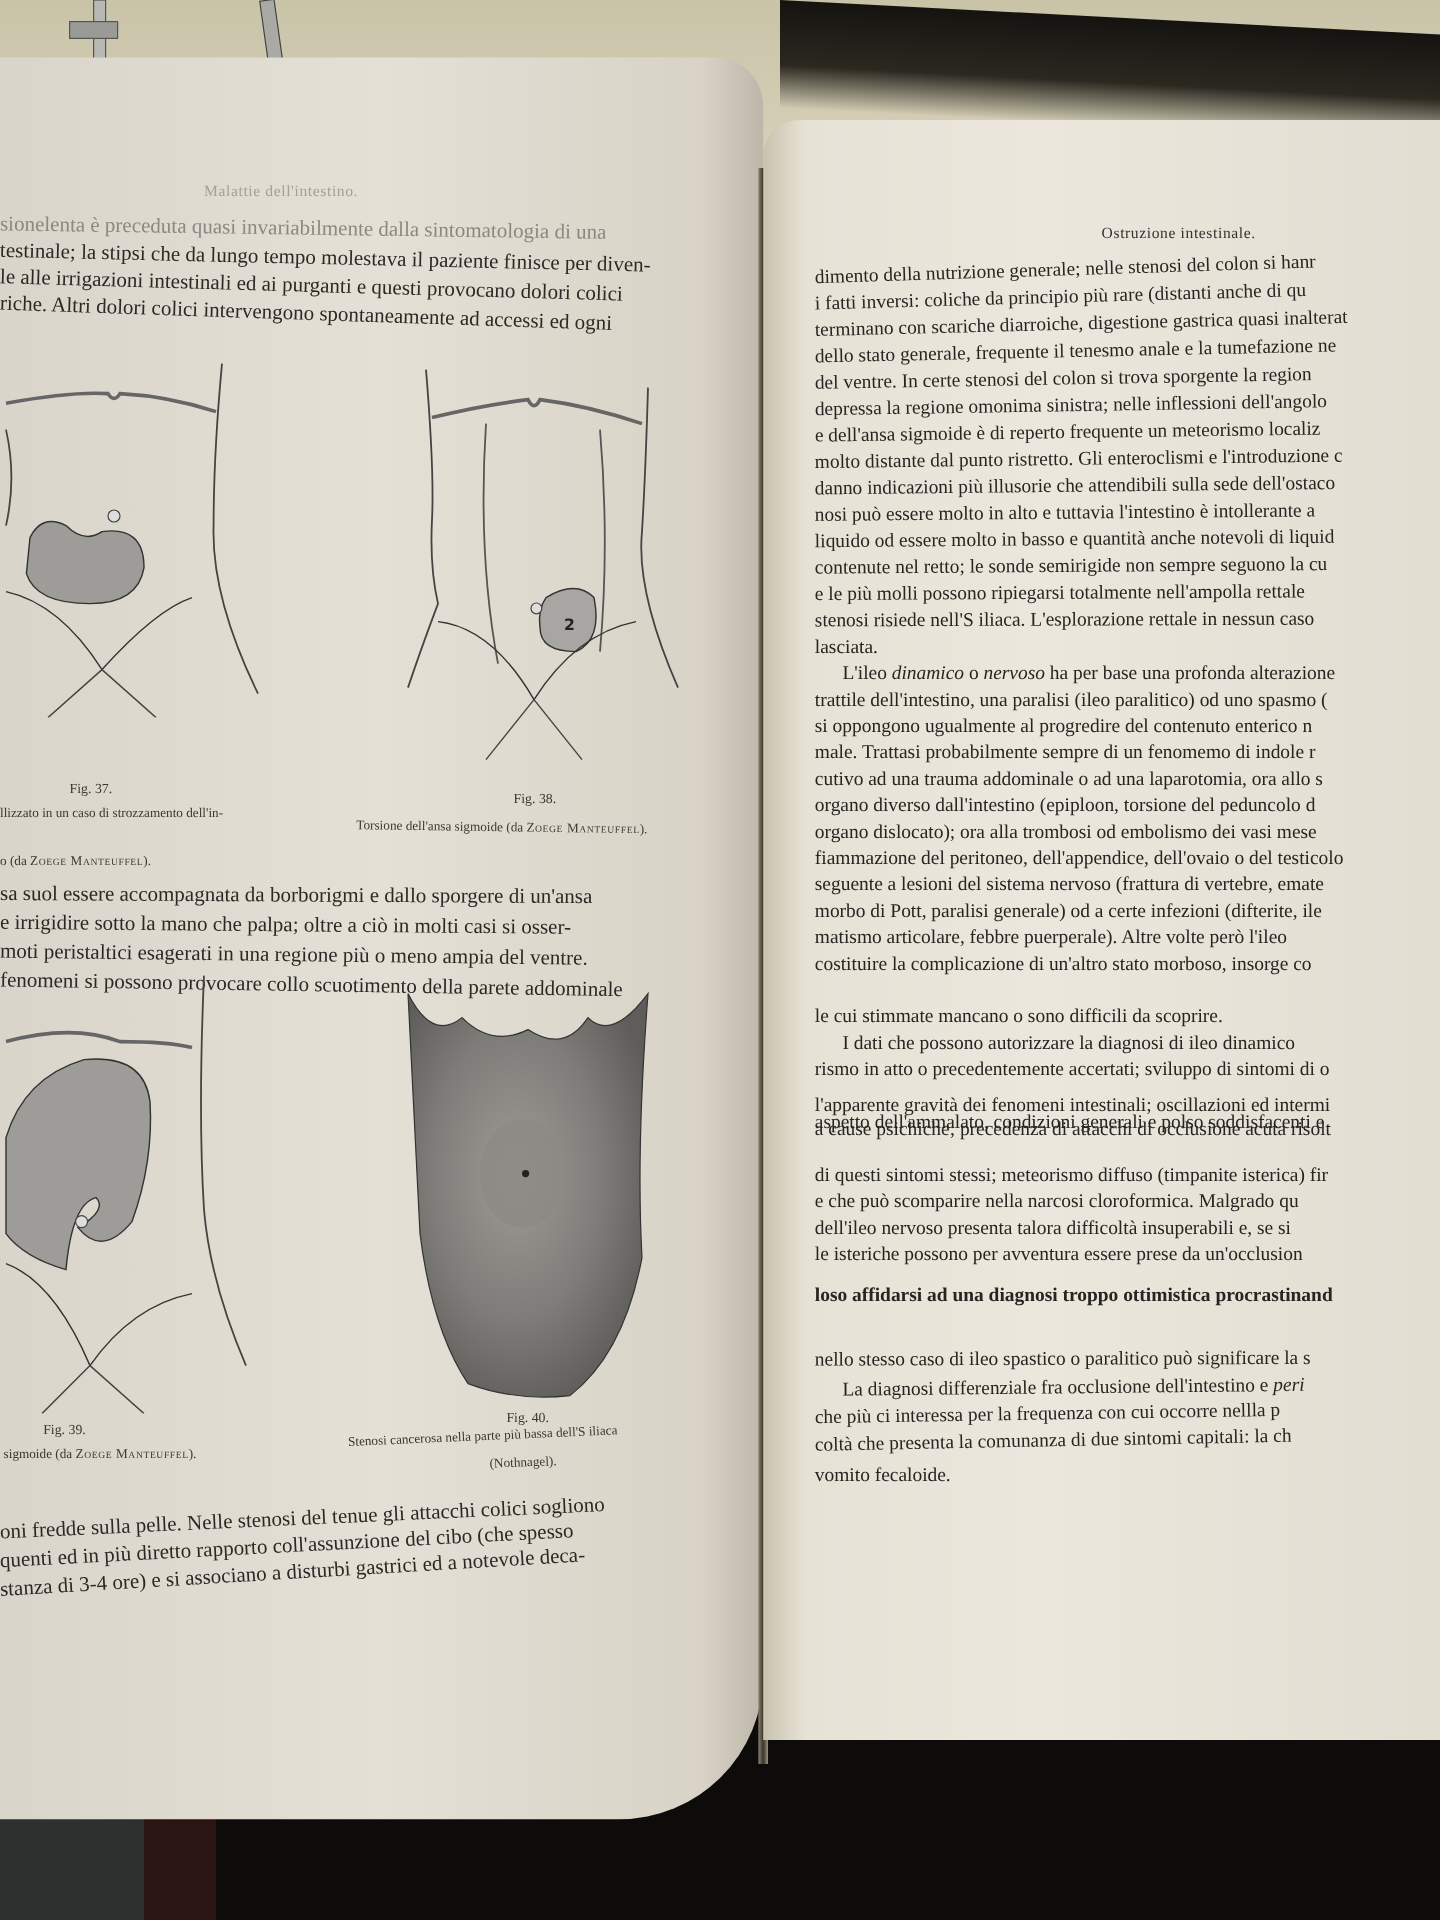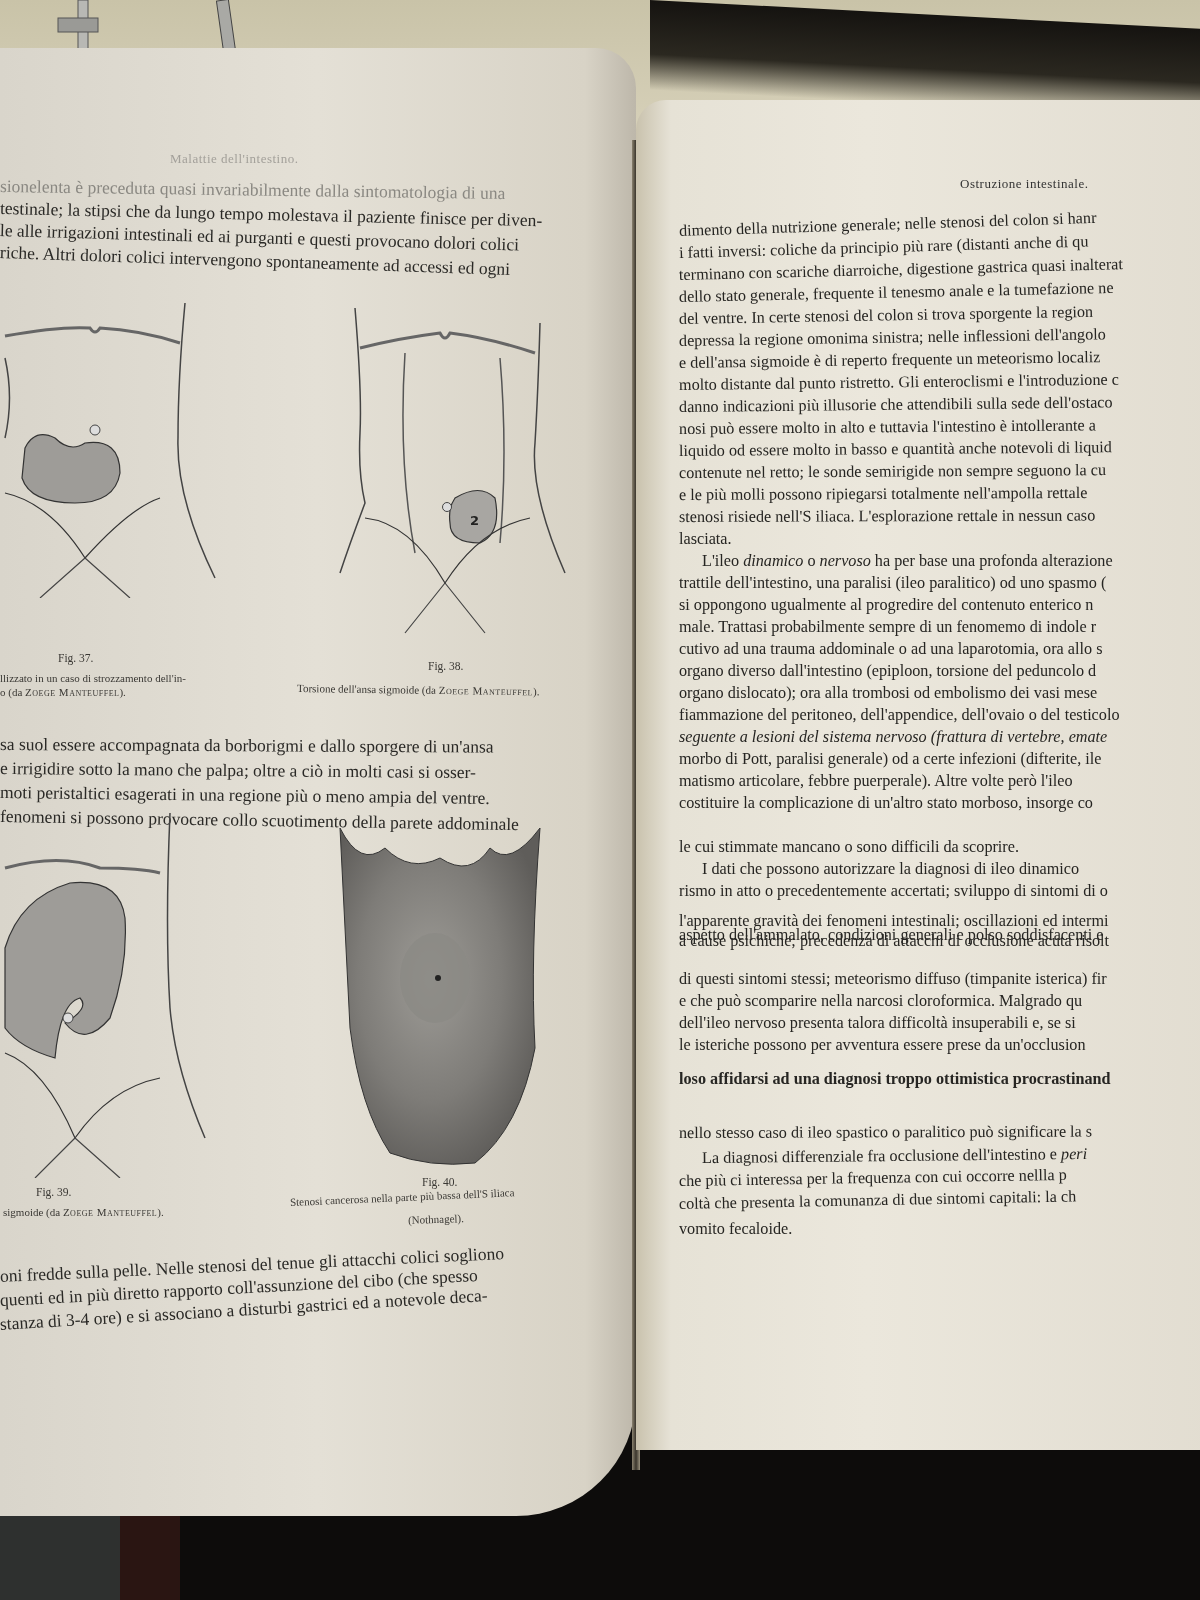--- a/index.html
+++ b/index.html
@@ -46,21 +46,21 @@
   }
   .gutter {
     position:absolute; left:632px; top:140px; width:8px; height:1330px;
     background:linear-gradient(90deg,#8a826f,#3a352c,#9a927e);
   }
 
   .running-head {
     position:absolute; font-size:13px; color:#6c6a64; letter-spacing:0.5px;
   }
   .lp .running-head { left:170px; top:103px; color:#a3a09a; }
-  .rp .running-head { left:282px; top:76px; color:#333;margin-left:42px; }
+  .rp .running-head { left:282px; top:86px; color:#333; }
 
   .line {
     position:absolute; white-space:nowrap; font-size:17.5px; color:#2a2926;
     transform-origin:left center;
   }
   .lp .line { left:0; }
   .rp .line { left:43px; font-size:16.2px; color:#262522; }
   .faded { color:#8a8882; }
 
   .fig { position:absolute; }
@@ -98,21 +98,21 @@
     <path d="M5 38 Q60 28 90 30 Q95 38 100 30 Q140 32 180 45" stroke="#666" stroke-width="3" fill="none"></path>
     <path d="M185 5 Q178 80 178 140 Q176 200 215 280" stroke="#444" stroke-width="1.5" fill="none"></path>
     <path d="M5 60 Q14 100 5 140" stroke="#444" stroke-width="1.5" fill="none"></path>
     <path d="M25 150 Q35 130 55 140 Q70 155 85 145 Q120 140 120 175 Q115 205 75 205 Q30 205 22 180 Z" fill="#9e9c98" stroke="#333" stroke-width="1.2"></path>
     <circle cx="95" cy="132" r="5" fill="#ddd" stroke="#444"></circle>
     <path d="M5 195 Q50 205 85 260 Q130 210 160 200" stroke="#333" stroke-width="1.2" fill="none"></path>
     <path d="M85 260 L40 300 M85 260 L130 300" stroke="#444" stroke-width="1.2"></path>
   </svg>
   <div class="fig-num" style="left:58px;top:604px;">Fig. 37.</div>
   <div class="caption" style="left:0;top:624px;">llizzato in un caso di strozzamento dell'in-</div>
-  <div class="caption" style="left:0;top:638px;"><span>o (da </span><span class="sc">Zoege Manteuffel</span><span>).</span></div>
+  <div class="caption" style="left:0;top:664px;"><span>o (da </span><span class="sc">Zoege Manteuffel</span><span>).</span></div>
 
   <svg class="fig" style="left:310px;top:255px;" width="260" height="340" viewBox="0 0 260 340">
     <path d="M50 45 Q90 35 130 30 Q135 40 140 30 Q180 35 225 50" stroke="#666" stroke-width="3" fill="none"></path>
     <path d="M45 5 Q52 90 50 130 Q48 170 55 200 Q40 240 30 270" stroke="#444" stroke-width="1.5" fill="none"></path>
     <path d="M230 20 Q228 90 225 140 Q220 190 255 270" stroke="#444" stroke-width="1.5" fill="none"></path>
     <path d="M95 50 Q88 160 105 250" stroke="#555" stroke-width="1.5" fill="none"></path>
     <path d="M190 55 Q198 150 190 240" stroke="#555" stroke-width="1.5" fill="none"></path>
     <path d="M145 195 Q170 180 185 195 Q192 230 170 240 Q140 240 140 220 Q138 205 145 195 Z" fill="#a8a6a2" stroke="#333" stroke-width="1.2"></path>
     <text x="160" y="222" font-size="13" font-family="DejaVu Sans, sans-serif" font-weight="bold" fill="#222">2</text>
     <circle cx="137" cy="204" r="4.5" fill="#ddd" stroke="#444"></circle>
@@ -181,21 +181,21 @@
   <div class="line" style="top:430px;">lasciata.</div>
 
   <div class="line" style="top:452px;left:66px;"><span>L'ileo </span><em>dinamico</em><span> o </span><em>nervoso</em><span> ha per base una profonda alterazione</span></div>
   <div class="line" style="top:474px;">trattile dell'intestino, una paralisi (ileo paralitico) od uno spasmo (</div>
   <div class="line" style="top:496px;">si oppongono ugualmente al progredire del contenuto enterico n</div>
   <div class="line" style="top:518px;">male. Trattasi probabilmente sempre di un fenomemo di indole r</div>
   <div class="line" style="top:540px;">cutivo ad una trauma addominale o ad una laparotomia, ora allo s</div>
   <div class="line" style="top:562px;">organo diverso dall'intestino (epiploon, torsione del peduncolo d</div>
   <div class="line" style="top:584px;">organo dislocato); ora alla trombosi od embolismo dei vasi mese</div>
   <div class="line" style="top:606px;">fiammazione del peritoneo, dell'appendice, dell'ovaio o del testicolo</div>
-  <div class="line" style="top:628px;font-style:italic;">seguente a lesioni del sistema nervoso (frattura di vertebre, emate</div>
+  <div class="line" style="top:628px;">seguente a lesioni del sistema nervoso (frattura di vertebre, emate</div>
   <div class="line" style="top:650px;">morbo di Pott, paralisi generale) od a certe infezioni (difterite, ile</div>
   <div class="line" style="top:672px;">matismo articolare, febbre puerperale). Altre volte però l'ileo</div>
   <div class="line" style="top:694px;">costituire la complicazione di un'altro stato morboso, insorge co</div>
   <div class="line" style="top:738px;">le cui stimmate mancano o sono difficili da scoprire.</div>
 
   <div class="line" style="top:760px;left:66px;">I dati che possono autorizzare la diagnosi di ileo dinamico</div>
   <div class="line" style="top:782px;">rismo in atto o precedentemente accertati; sviluppo di sintomi di o</div>
   <div class="line" style="top:832px;">a cause psichiche; precedenza di attacchi di occlusione acuta risolt</div>
   <div class="line" style="top:826px;">aspetto dell'ammalato, condizioni generali e polso soddisfacenti e</div>
   <div class="line" style="top:812px;">l'apparente gravità dei fenomeni intestinali; oscillazioni ed intermi</div>

